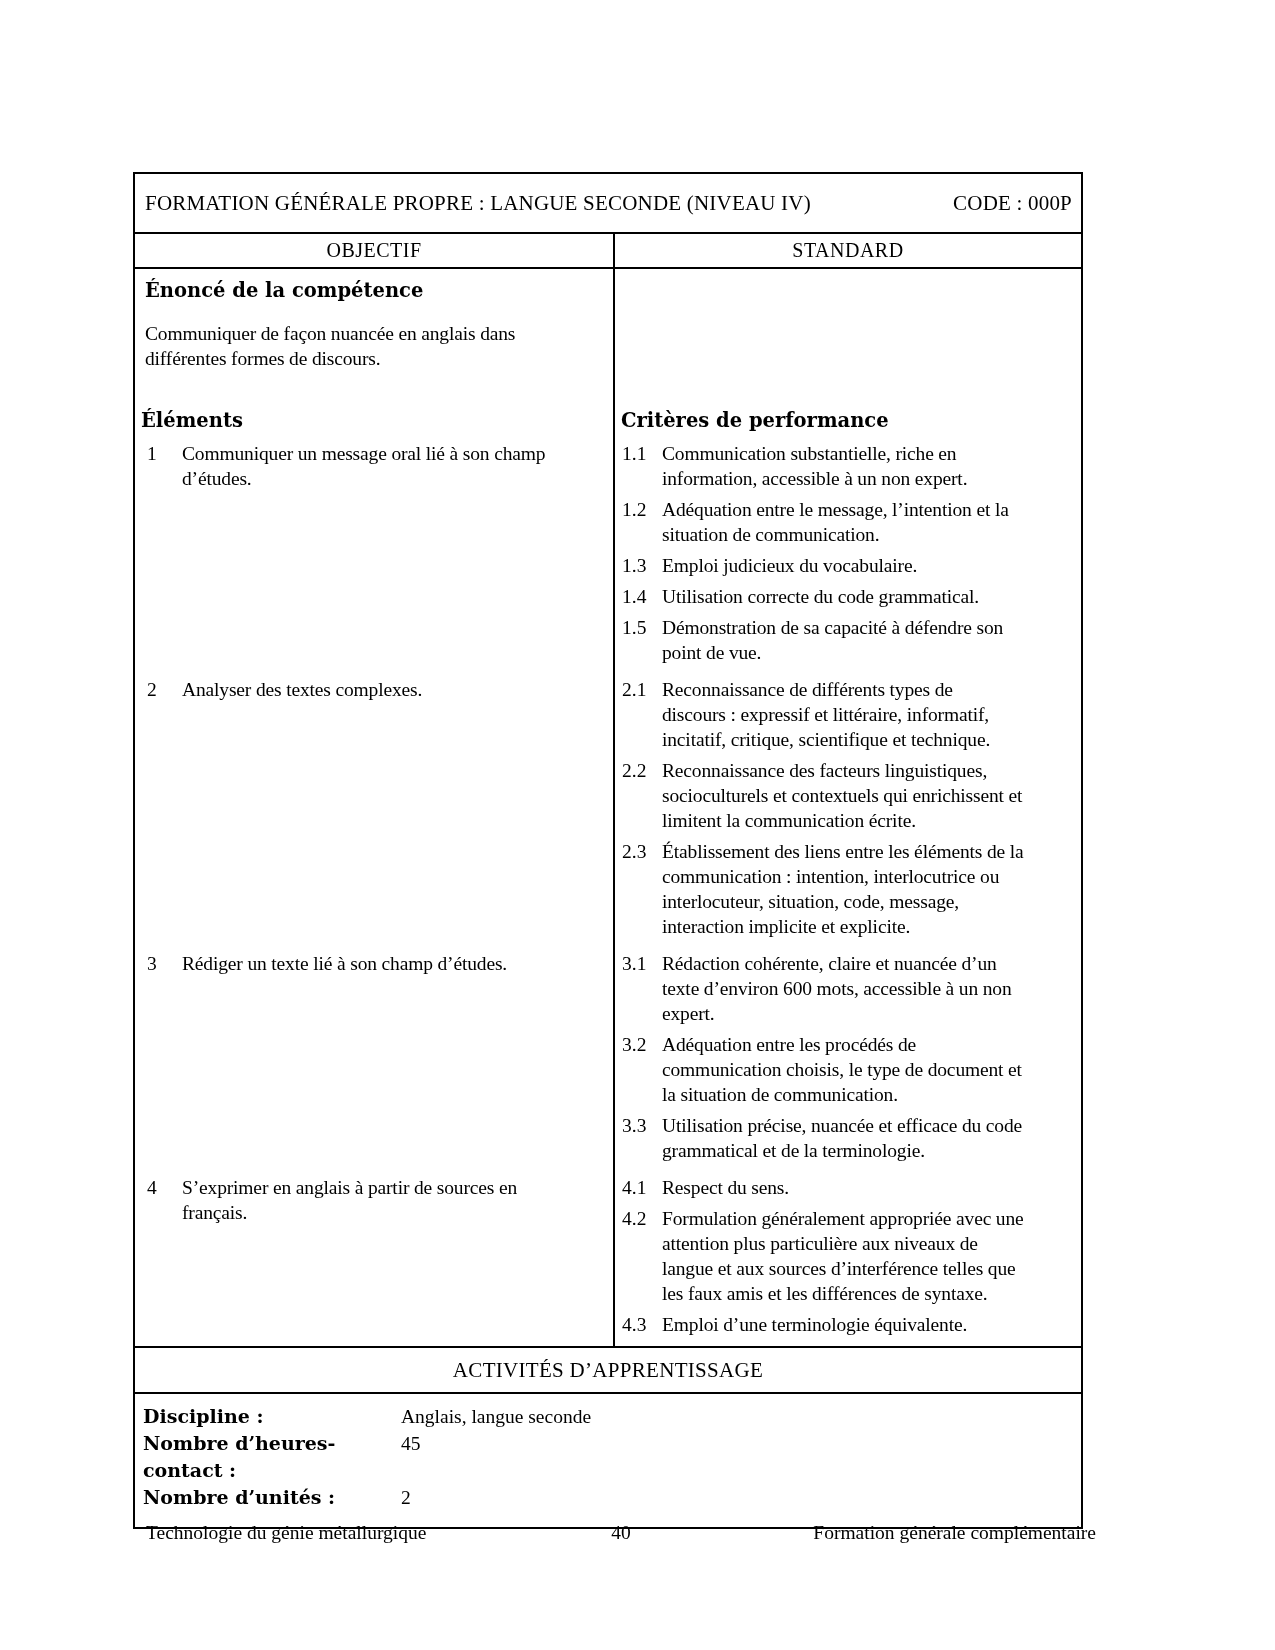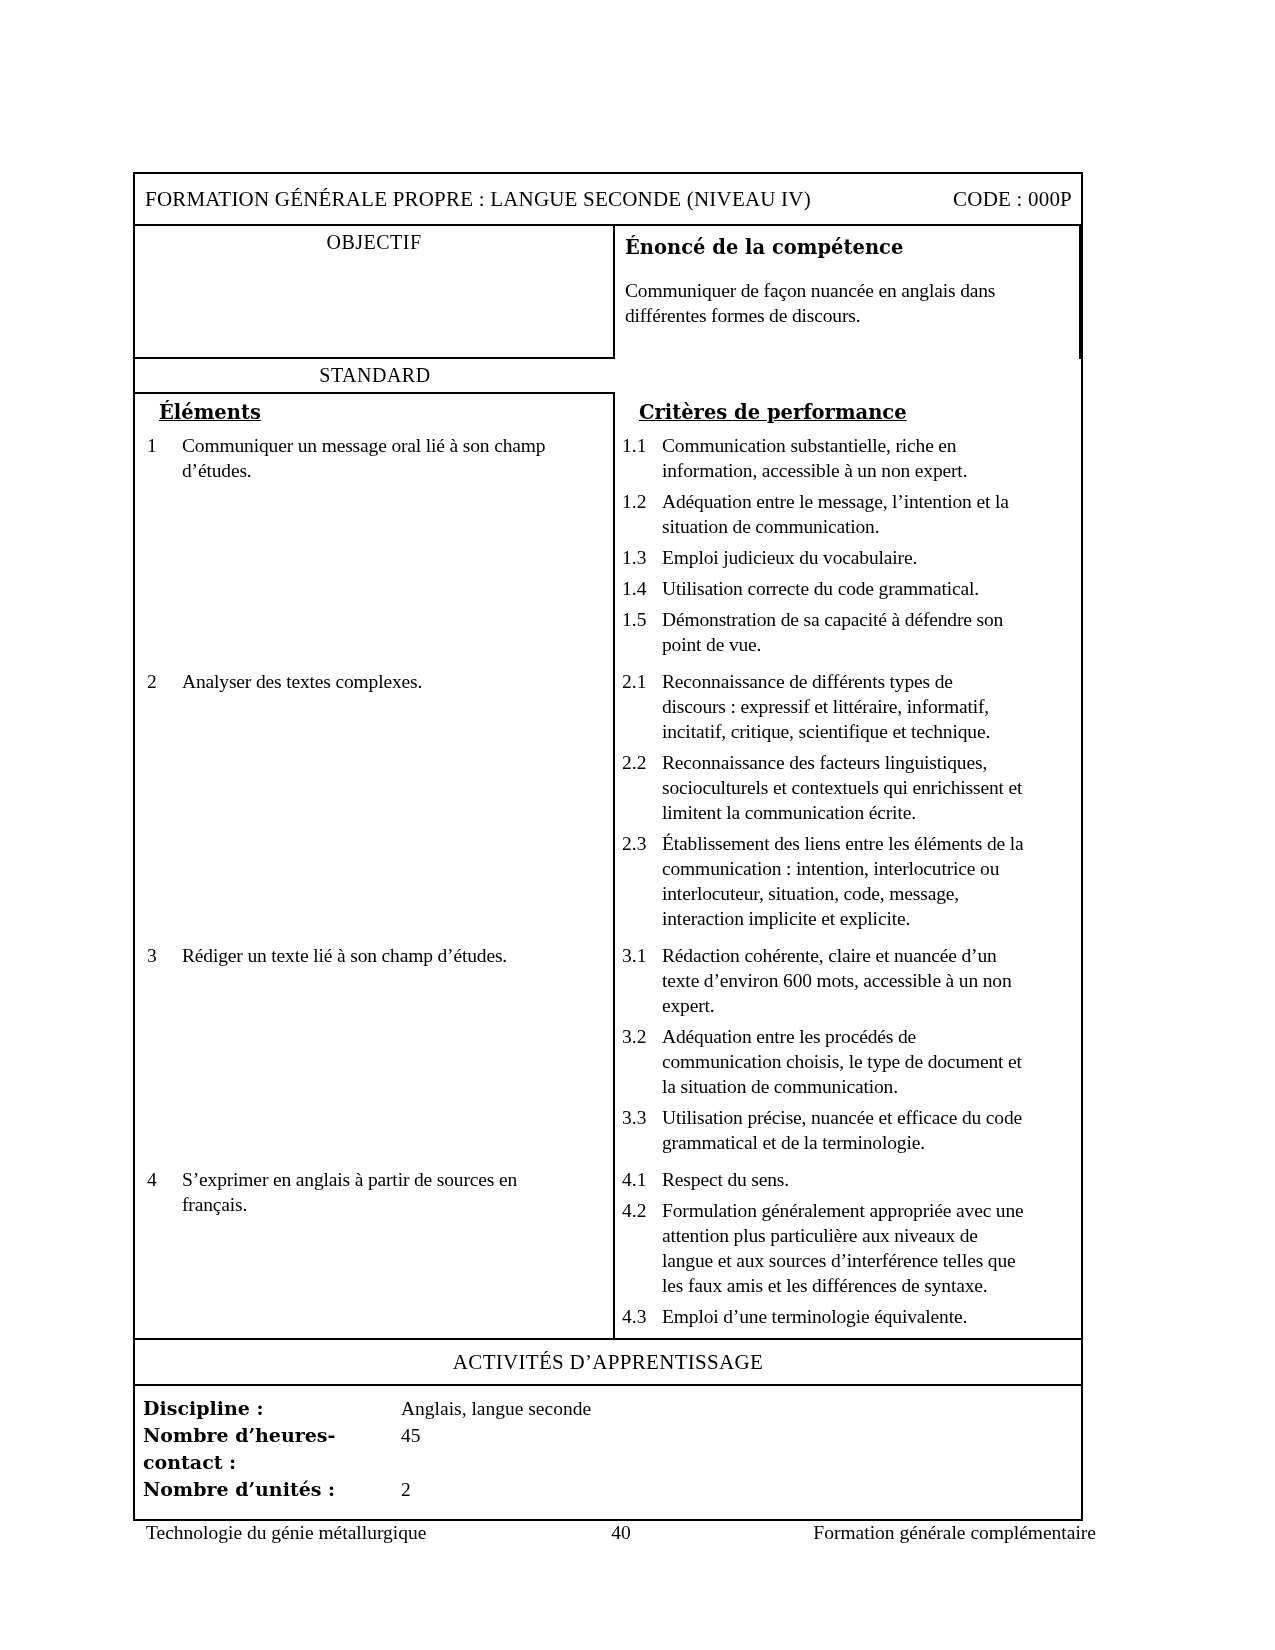--- a/index.html
+++ b/index.html
@@ -14,21 +14,21 @@
 
   .doc-table {
     position: absolute; left: 133px; top: 172px; width: 950px;
     border: 2px solid #000;
     background: #fff;
   }
 
   
   .title-row {
     display: flex; justify-content: space-between; align-items: center;
-    height: 52px; padding: 0 9px 0 10px;
+    height: 60px; padding: 0 9px 0 10px;
     border-bottom: 2px solid #000;
     font-size: 21px; letter-spacing: 0.2px;
     white-space: nowrap;
   }
 
   
   .grid { display: grid; grid-template-columns: 480px 1fr; }
   .cell.left { border-right: 2px solid #000; }
   .colhead {
     padding: 5px 0 5px 0; text-align: center;
@@ -37,21 +37,21 @@
   }
 
   .bhead {
     font-family: "DejaVu Serif", serif;
     font-weight: bold; font-size: 19.5px; line-height: 26px;
   }
 
   .enonce { padding: 9px 14px 0 10px; min-height: 133px; }
   .enonce-text { margin-top: 17px; }
 
-  .shead { padding: 6px 10px 4px 24px; text-decoration: underline; }
+  .shead { padding: 6px 10px 4px 6px; }
 
   .elcell { padding: 3px 8px 3px 12px; }
   .crcell { padding: 3px 2px 3px 7px; }
   .crcell.g1 { min-height: 222px; }
   .crcell.g2 { min-height: 258px; }
   .crcell.g3 { min-height: 217px; }
   .crcell.g4 { min-height: 157px; }
 
   .num-item { display: flex; margin-bottom: 6px; }
   .num { flex: 0 0 auto; font-size: 19.5px; line-height: 25px; }
@@ -96,27 +96,27 @@
   <div class="doc-table">
 
     <div class="title-row">
       <span>FORMATION GÉNÉRALE PROPRE : LANGUE SECONDE (NIVEAU IV)</span>
       <span>CODE : 000P</span>
     </div>
 
     <div class="grid">
 
       <div class="cell left colhead">OBJECTIF</div>
+      <div class="cell right colhead">STANDARD</div>
+
       <div class="cell left enonce">
         <div class="bhead">Énoncé de la compétence</div>
         <div class="txt enonce-text">Communiquer de façon nuancée en anglais dans
 différentes formes de discours.</div>
       </div>
-
-      <div class="cell right colhead">STANDARD</div>
       <div class="cell right"></div>
 
       <div class="cell left shead">
         <span class="bhead">Éléments</span>
       </div>
       <div class="cell right shead">
         <span class="bhead">Critères de performance</span>
       </div>
 
       <div class="cell left elcell">

